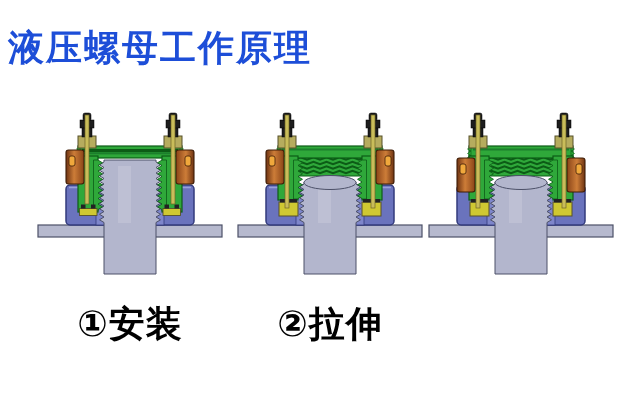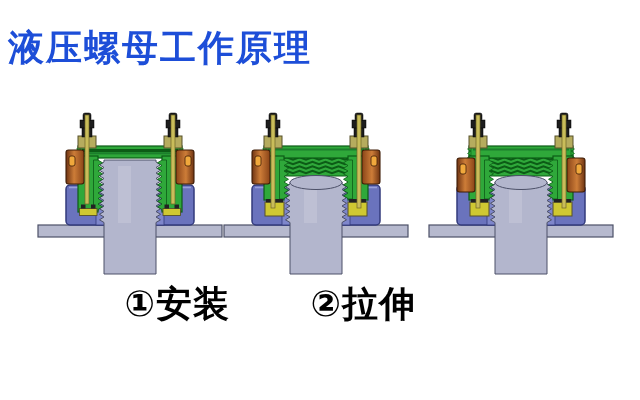--- a/index.html
+++ b/index.html
@@ -10,21 +10,21 @@
   }
   .title{
     position:absolute;top:24px;left:0;width:640px;margin:0;
     font-size:36px;font-weight:bold;letter-spacing:2px;
     color:#1d4ed8;
     padding-left:8px;
   }
   .stage{position:absolute;top:108px;width:200px;}
   .stage svg{display:block;}
   .stage-label{
-    margin-top:0;text-align:right;
+    margin-top:20px;text-align:center;
     font-size:36px;font-weight:bold;color:#000;letter-spacing:1px;
     white-space:nowrap;
   }
 </style>
 </head>
 <body>
 
 <div class="page">
 
   <h1 class="title">液压螺母工作原理</h1>
@@ -96,21 +96,21 @@
           <rect x="134" y="28" width="18" height="12" fill="#b6ac5e" stroke="#56502a" stroke-width="1"></rect>
           <rect x="138" y="19" width="10" height="10" fill="#1d1d1d" stroke="#000" stroke-width="0.5"></rect>
           <rect x="136" y="12" width="14" height="8" fill="#1d1d1d" stroke="#000" stroke-width="0.5"></rect>
           <rect x="139" y="5" width="8" height="8" rx="2" fill="#1d1d1d" stroke="#000" stroke-width="0.5"></rect>
           <rect x="141" y="7" width="4" height="89" fill="#c9bd5a" stroke="#6e6526" stroke-width="0.7"></rect>
         </g>
       </svg>
     <div class="stage-label">①安装</div>
   </div>
 
-  <div class="stage" style="left:216px">
+  <div class="stage" style="left:230px">
     <svg id="nut-1" width="200" height="172" viewBox="0 0 200 172">
         <defs>
           <linearGradient id="orgL1" x1="0" y1="0" x2="1" y2="0">
             <stop offset="0" stop-color="#6e3312"></stop>
             <stop offset="0.45" stop-color="#cd7d38"></stop>
             <stop offset="1" stop-color="#8a4418"></stop>
           </linearGradient>
           <linearGradient id="orgR1" x1="0" y1="0" x2="1" y2="0">
             <stop offset="0" stop-color="#8a4418"></stop>
             <stop offset="0.55" stop-color="#cd7d38"></stop>

